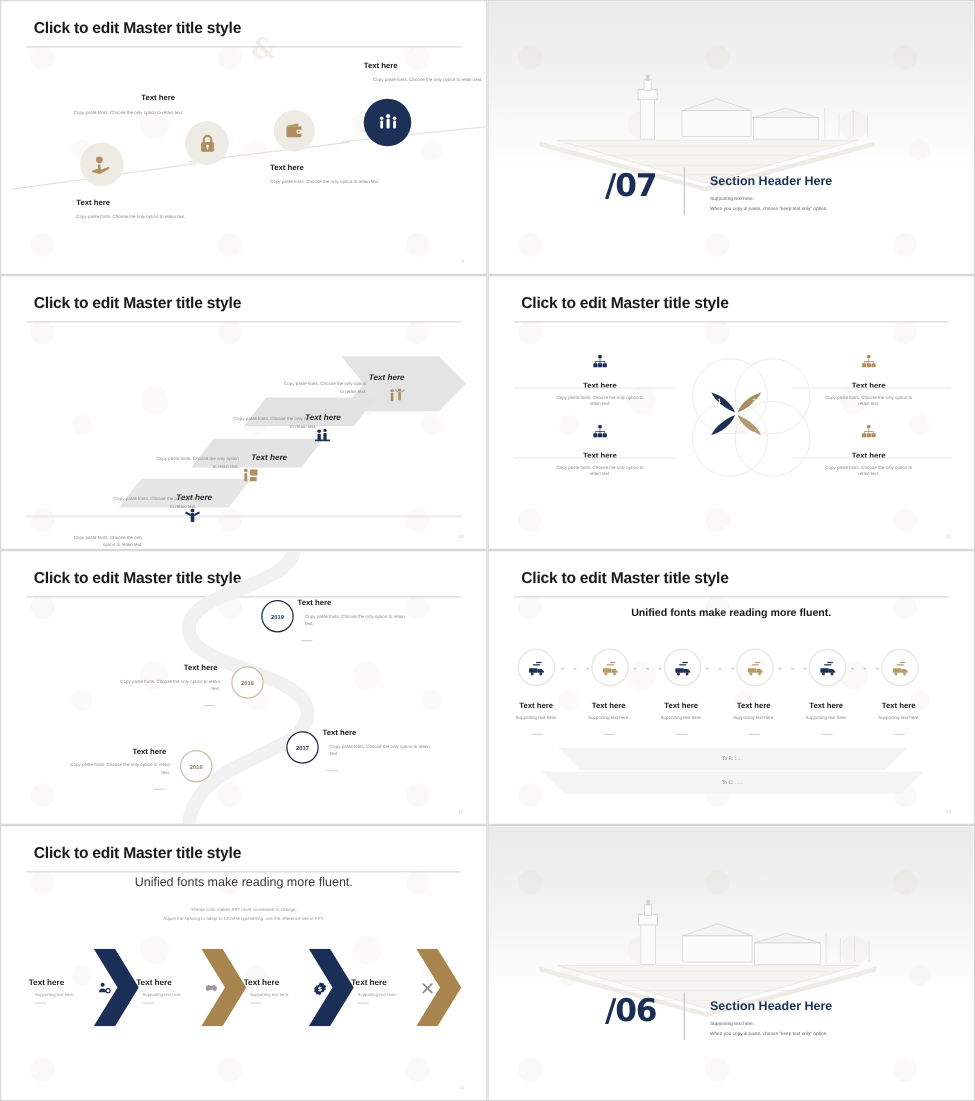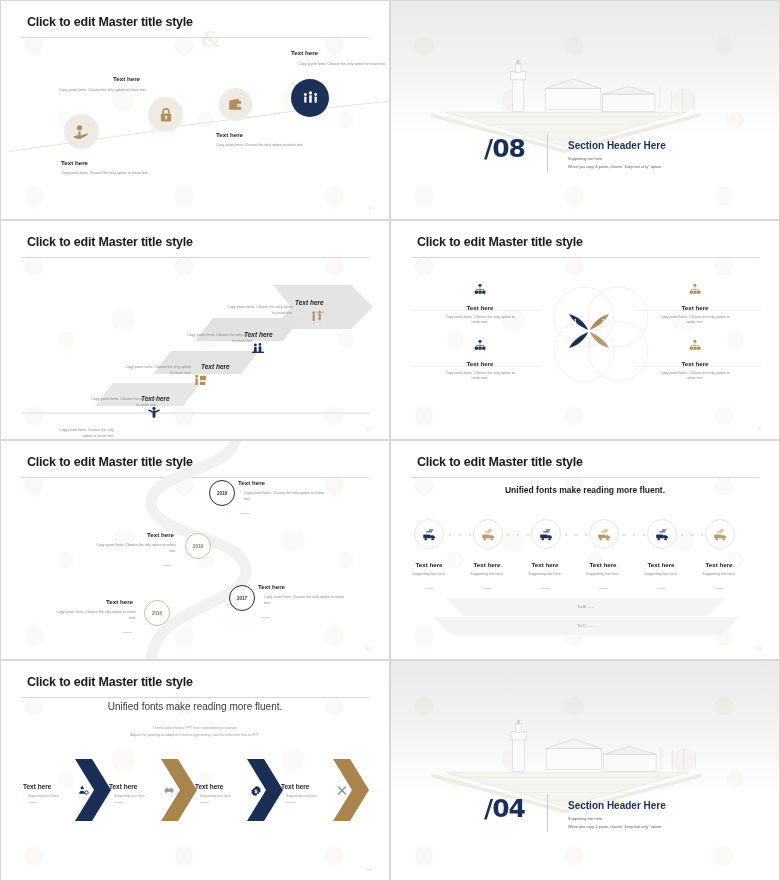--- a/index.html
+++ b/index.html
@@ -164,21 +164,21 @@
         <line x1="274" y1="32" x2="274" y2="54"></line>
           <line x1="286" y1="36" x2="286" y2="54"></line>
       </g>
       <g stroke="#e2e0db" stroke-width=".35">
         <line x1="40" y1="62" x2="260" y2="62"></line>
           <line x1="55" y1="70" x2="245" y2="70"></line>
         <line x1="75" y1="78" x2="225" y2="78"></line>
           <line x1="95" y1="86" x2="205" y2="86"></line>
       </g>
     </svg>
-    <div class="secnum" style="left:93px;top:133px;">/08</div>
+    <div class="secnum" style="left:93px;top:133px;">/07</div>
     <div class="secbar" style="left:156px;top:133px;height:38px;"></div>
     <div class="sechd" style="left:177px;top:139px;">Section Header Here</div>
     <div class="secsub" style="left:177px;top:155px;">Supporting text here.</div>
     <div class="secsub" style="left:177px;top:163px;">When you copy &amp; paste, choose "keep text only" option.</div>
   </div>
 
   <div class="slide">
     <div class="wm"></div>
     <div class="title">Click to edit Master title style</div>
     <div class="titlerule"></div>
@@ -583,20 +583,20 @@
         <line x1="274" y1="32" x2="274" y2="54"></line>
           <line x1="286" y1="36" x2="286" y2="54"></line>
       </g>
       <g stroke="#e2e0db" stroke-width=".35">
         <line x1="40" y1="62" x2="260" y2="62"></line>
           <line x1="55" y1="70" x2="245" y2="70"></line>
         <line x1="75" y1="78" x2="225" y2="78"></line>
           <line x1="95" y1="86" x2="205" y2="86"></line>
       </g>
     </svg>
-    <div class="secnum" style="left:93px;top:133px;">/04</div>
+    <div class="secnum" style="left:93px;top:133px;">/06</div>
     <div class="secbar" style="left:156px;top:133px;height:38px;"></div>
     <div class="sechd" style="left:177px;top:139px;">Section Header Here</div>
     <div class="secsub" style="left:177px;top:155px;">Supporting text here.</div>
     <div class="secsub" style="left:177px;top:163px;">When you copy &amp; paste, choose "keep text only" option.</div>
   </div>
 
 </div>
 
 </body></html>

